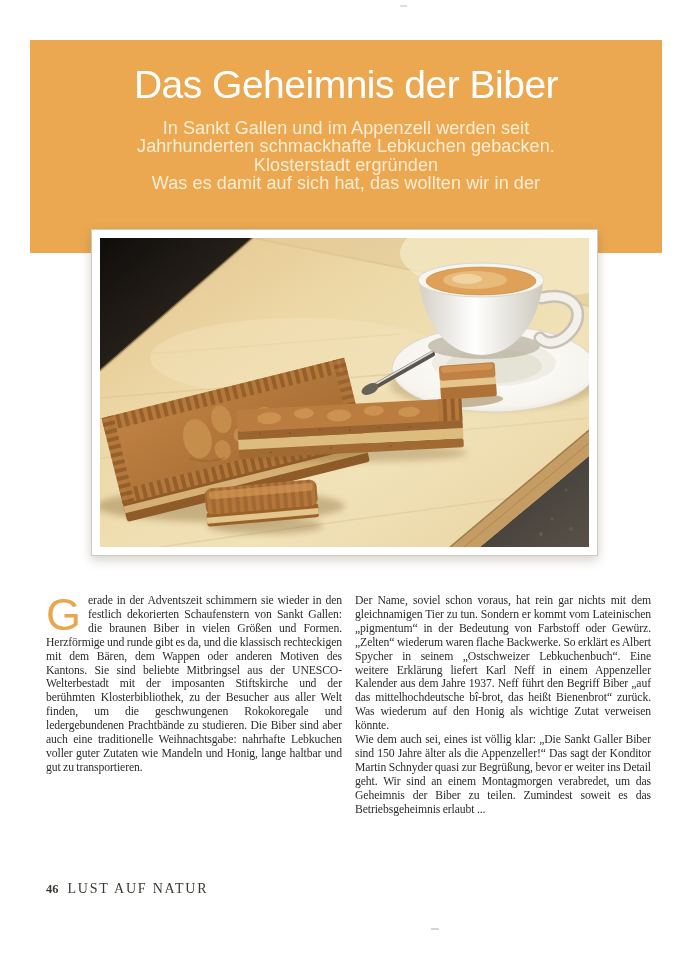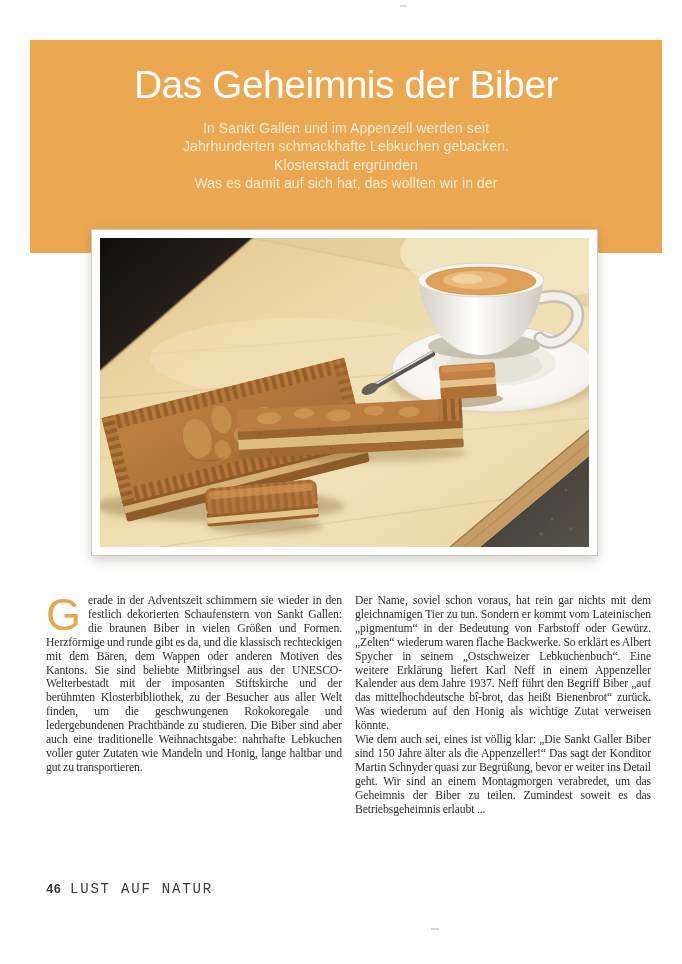--- a/index.html
+++ b/index.html
@@ -13,21 +13,21 @@
 
   
   .hero {
     position:absolute; left:30px; top:40px; width:632px; height:213px;
     background:#EBA851; text-align:center;
   }
   .hero-title {
     margin:0; padding-top:25px; font-size:39px; font-weight:400;
     color:#ffffff; letter-spacing:-0.5px; line-height:1.05;
   }
-  .hero-sub { margin-top:13px; font-size:14px; line-height:18.3px;
+  .hero-sub { margin-top:13px; font-size:18px; line-height:18.3px;
     color:#F9EDD3; letter-spacing:0.1px; }
   .hero-sub div { white-space:nowrap; }
 
   
   .photo-frame {
     position:absolute; left:91px; top:229px; width:489px; height:309px;
     background:#ffffff; padding:8px; border:1px solid #CCCAC3;
     box-shadow:0 4px 10px rgba(100,88,62,0.28);
   }
   .photo-frame svg { display:block; }
@@ -45,21 +45,21 @@
   .col-left p + p { margin-top:15px; }
   .dropcap {
     float:left; font-family:"Liberation Sans", sans-serif;
     font-size:45px; line-height:36px; color:#E9A64C;
     margin:3px 7px 0 0; letter-spacing:0;
   }
 
   
   .page-footer {
     position:absolute; left:46px; top:869px;
-    font-family:Liberation Mono, monospace; color:#3B3933;
+    font-family:Liberation Serif, serif; color:#3B3933;
     display:flex; align-items:baseline; gap:9px;justify-content:flex-end;
   }
   .page-num { font-weight:700; font-size:12.5px; }
   .mag-name { font-size:14px; letter-spacing:1.8px;margin-top:12px; }
 </style>
 </head>
 <body>
 
 <div class="page">
 

